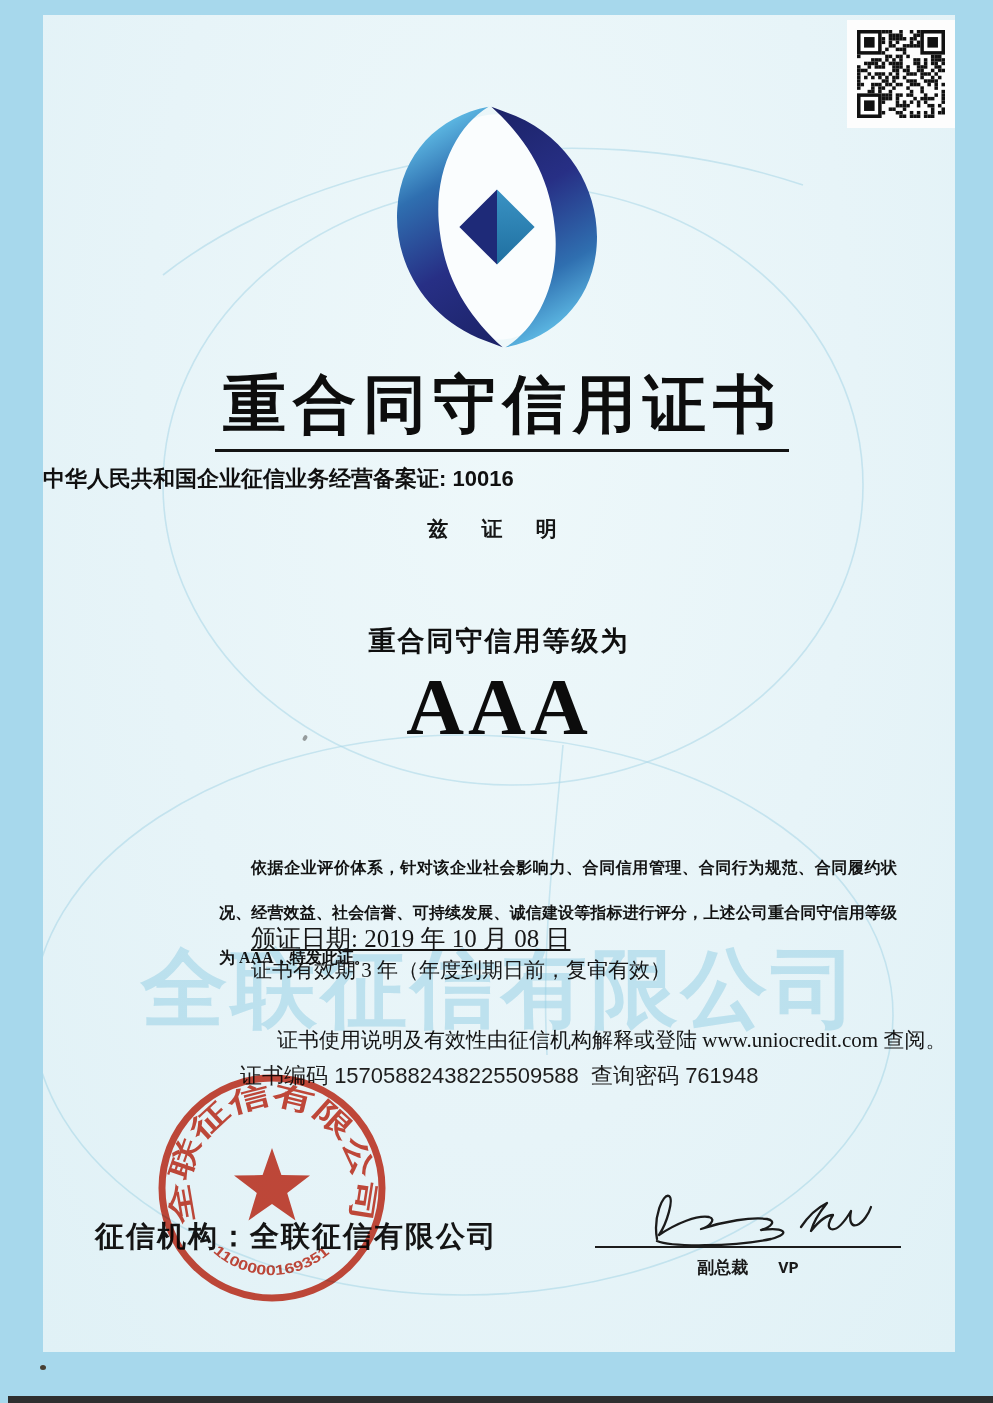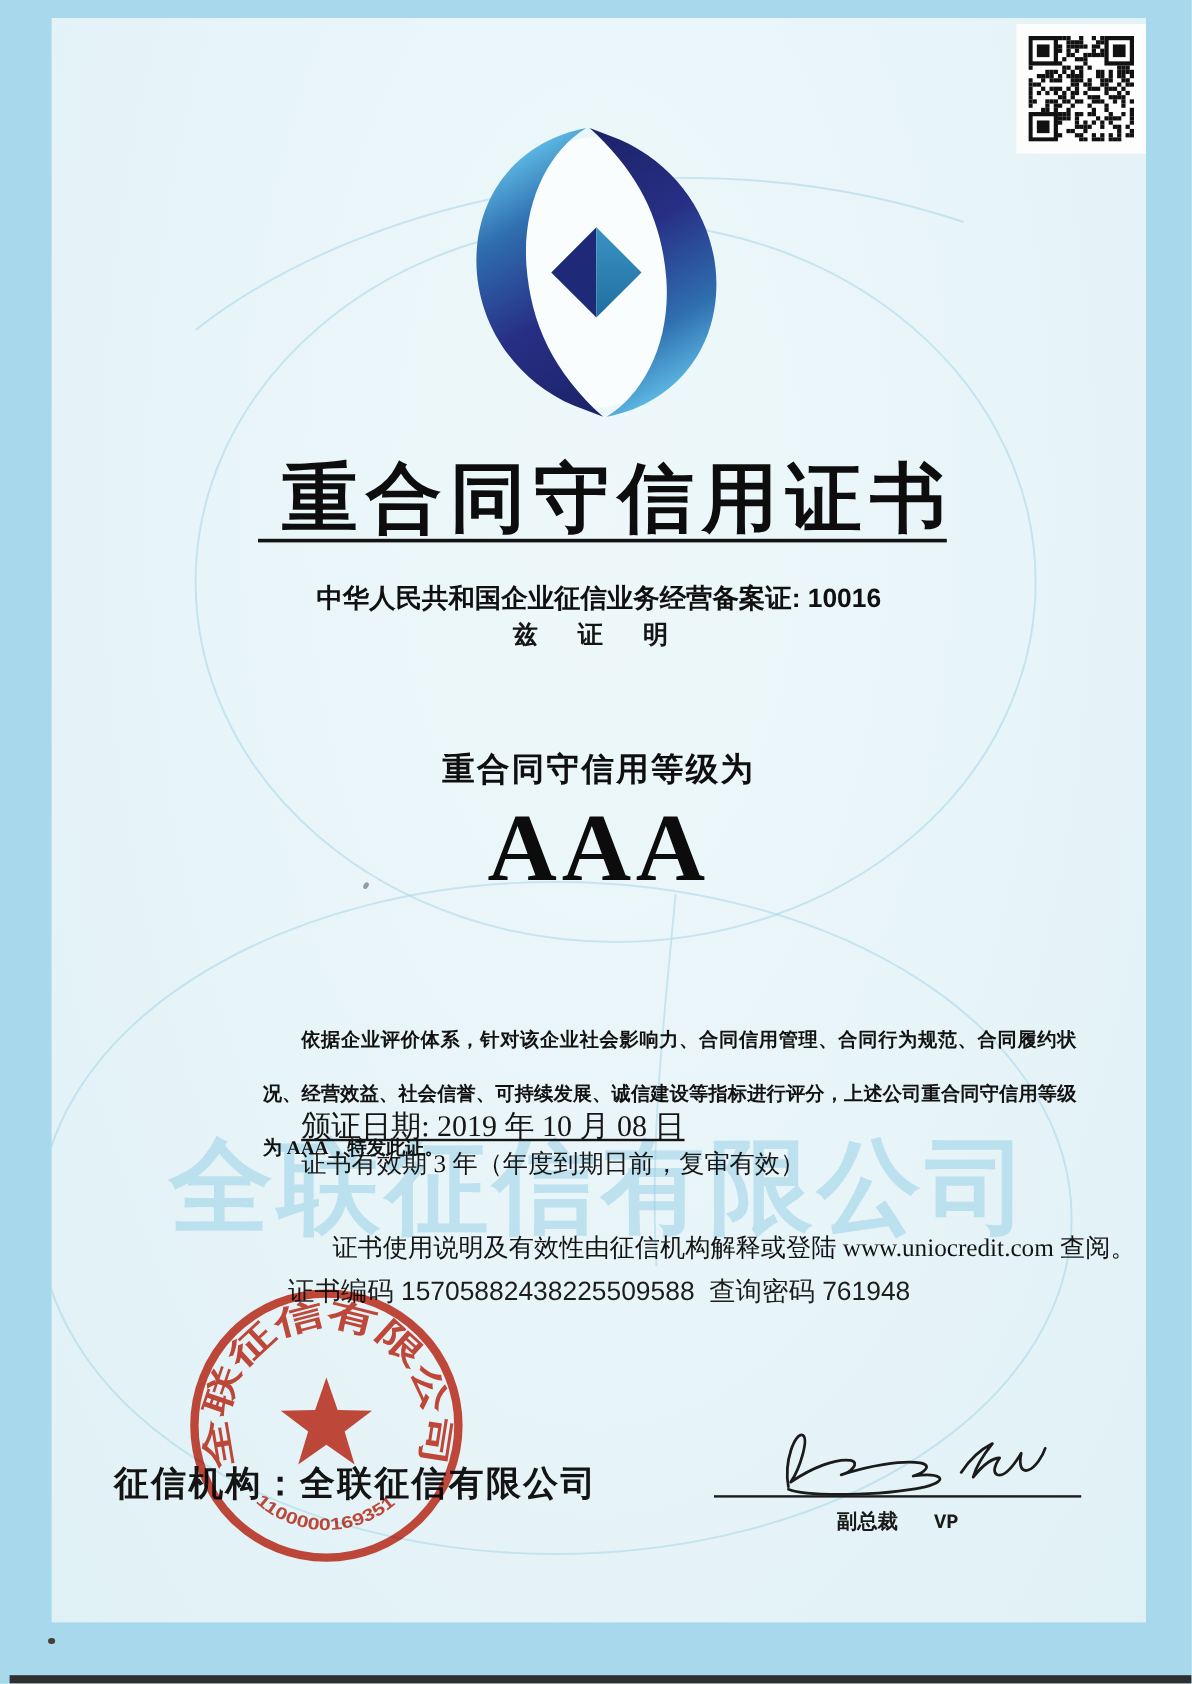--- a/index.html
+++ b/index.html
@@ -19,28 +19,28 @@
   .watermark{
     position:absolute;top:916px;left:70px;width:776px;z-index:1;
     text-align:center;font-size:86px;font-weight:700;letter-spacing:4px;
     color:rgba(146,205,228,0.5);white-space:nowrap;
     font-family:"Liberation Serif", serif;
   }
   .qr-pad{position:absolute;left:804px;top:5px;width:108px;height:108px;background:#fdfdfd;z-index:2;}
   .qr-pad svg{position:absolute;left:10px;top:10px;}
   .logo{position:absolute;left:342px;top:86px;width:224px;height:252px;z-index:2;}
   .cert-title{
-    position:absolute;top:348px;left:0;width:100%;z-index:2;margin:16px;
+    position:absolute;top:348px;left:0;width:100%;z-index:2;margin:4px;
     text-align:center;font-size:63px;font-weight:900;letter-spacing:7px;
     color:#0d0d0d;font-family:"Liberation Sans", sans-serif;line-height:1.2;
   }
   .title-rule{position:absolute;top:434px;left:172px;width:574px;height:3px;background:#131313;z-index:2;}
   .subtitle{
-    position:absolute;top:449px;left:0;width:100%;z-index:2;text-align:center;
-    font-size:22px;font-weight:700;color:#101010;font-family:"Liberation Sans", sans-serif;margin-top:20px;
+    position:absolute;top:449px;left:0;width:100%;z-index:2;text-align:left;
+    font-size:22px;font-weight:700;color:#101010;font-family:"Liberation Sans", sans-serif;
   }
   .certify{
     position:absolute;top:500px;left:0;width:100%;z-index:2;text-align:center;
     font-size:21px;font-weight:700;letter-spacing:14px;color:#151515;
   }
   .company{
     position:absolute;top:537px;left:0;width:100%;z-index:2;text-align:center;
     font-size:40px;font-weight:700;letter-spacing:1px;color:#101010;
   }
   .grade-label{

